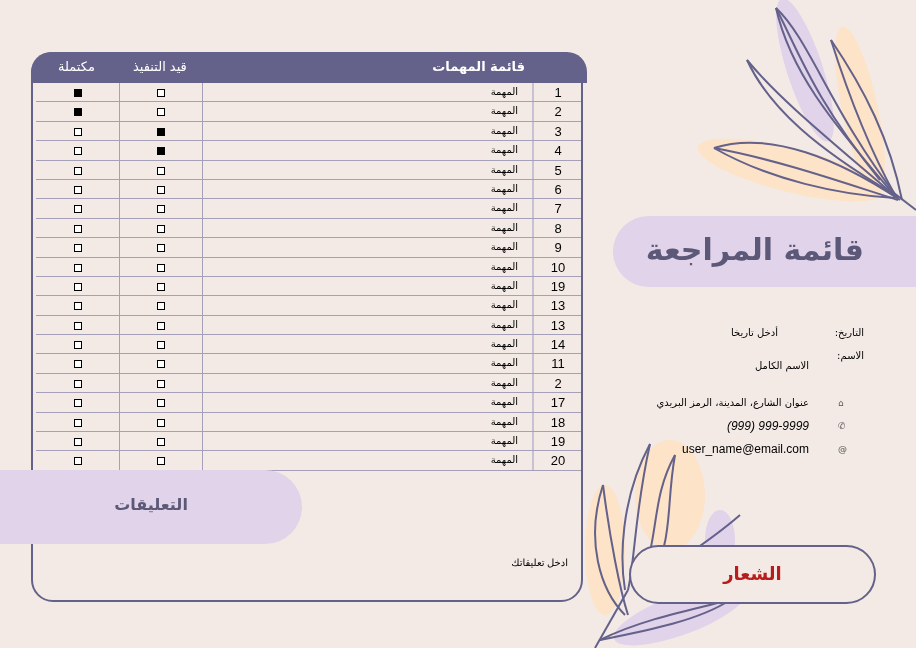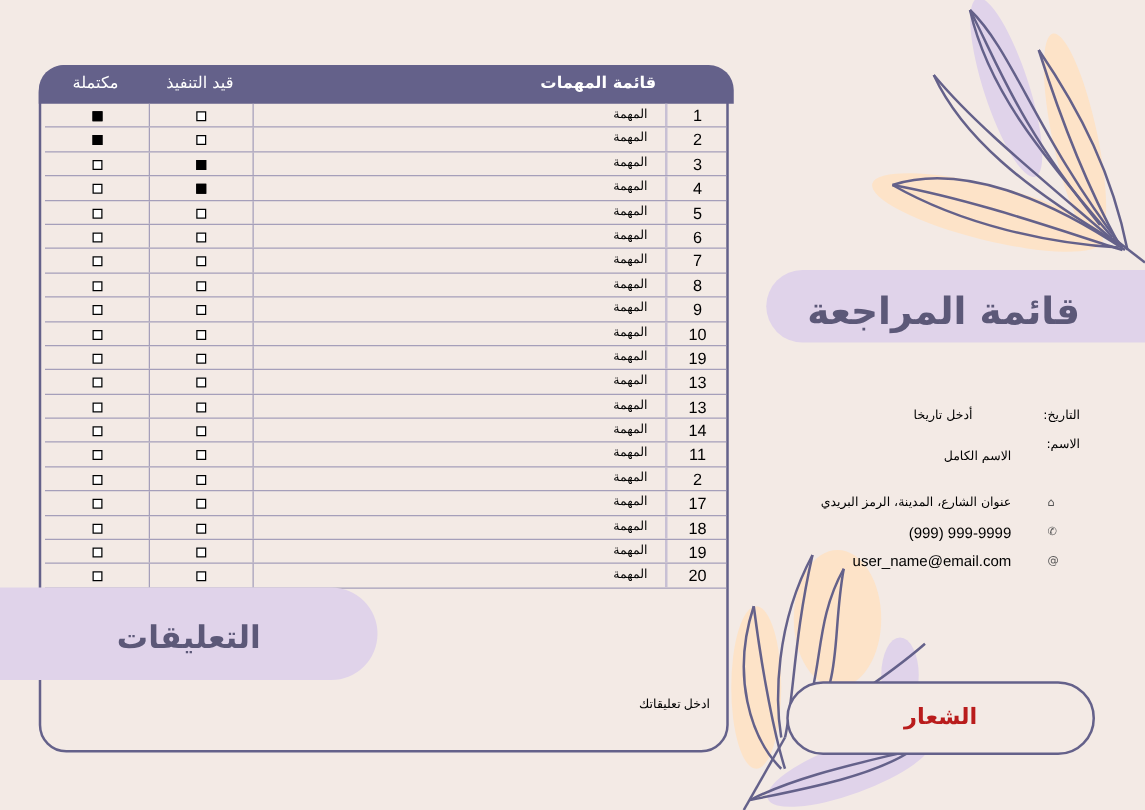--- a/index.html
+++ b/index.html
@@ -54,33 +54,33 @@
     <path d="M95 15 C85 70,95 110,65 140"></path>
     <path d="M23 45 C5 100,20 150,45 175"></path>
     <path d="M23 45 C30 100,40 150,48 175"></path>
     <path d="M160 75 C120 110,80 130,60 150"></path>
     <path d="M20 200 C60 180,110 170,150 160"></path>
     <path d="M20 200 C70 190,120 180,150 160"></path>
     <path d="M48 150 L15 208"></path>
   </g>
 </svg>
 
-<div class="abs pill" style="left:613px;top:216px;width:303px;height:58px;border-radius:37px 0 0 37px;">
+<div class="abs pill" style="left:613px;top:216px;width:303px;height:71px;border-radius:37px 0 0 37px;">
   <span style="position:absolute;right:52px;top:16px;font-size:30px;">قائمة المراجعة</span>
 </div>
 
 <div class="abs info" style="right:52px;top:327px;direction:rtl;">التاريخ:</div>
 <div class="abs info" style="right:138px;top:327px;direction:rtl;">أدخل تاريخا</div>
 <div class="abs info" style="right:52px;top:350px;direction:rtl;">الاسم:</div>
 <div class="abs info" style="right:107px;top:360px;direction:rtl;">الاسم الكامل</div>
 
 <div class="abs ico" style="left:838px;top:398px;">⌂</div>
 <div class="abs info" style="right:107px;top:397px;direction:rtl;">عنوان الشارع، المدينة، الرمز البريدي</div>
 <div class="abs ico" style="left:838px;top:421px;">✆</div>
-<div class="abs info" style="right:107px;top:419px;font-family:'Liberation Sans',sans-serif;font-size:12px;">(999) 999-9999</div>
+<div class="abs info" style="right:107px;top:419px;font-family:'Liberation Sans',sans-serif;font-size:12px;font-style:italic;">(999) 999-9999</div>
 <div class="abs ico" style="left:838px;top:444px;">@</div>
 <div class="abs info" style="right:107px;top:442px;font-family:'Liberation Sans',sans-serif;font-size:12px;">user_name@email.com</div>
 
 <div class="abs" style="left:629px;top:545px;width:247px;height:59px;border:2px solid #64618a;border-radius:30px;box-sizing:border-box;background:#f3eae5;">
   <span style="position:absolute;left:0;right:0;top:16px;text-align:center;font-size:18px;font-weight:bold;color:#b91c1c;">الشعار</span>
 </div>
 
 <div class="abs panel"></div>
 <div class="abs thead">
   <span style="right:62px;font-weight:bold;">قائمة المهمات</span>
@@ -265,15 +265,15 @@
       <div class="c" style="left:166px;"></div>
       <div class="numcol"></div>
       <span class="box" style="left:38px;"></span>
       <span class="box" style="left:121px;"></span>
       <span class="task">المهمة</span>
       <span class="num">20</span>
     </div>
   </div>
 
 <div class="abs pill" style="left:0;top:470px;width:302px;height:74px;border-radius:0 37px 37px 0;">
-  <span style="position:absolute;left:0;right:0;top:25px;font-size:25px;">التعليقات</span>
+  <span style="position:absolute;left:0;right:0;top:25px;font-size:16px;">التعليقات</span>
 </div>
 <div class="abs info" style="right:348px;top:557px;direction:rtl;font-family:Liberation Serif, serif;">ادخل تعليقاتك</div>
 
 </body></html>

